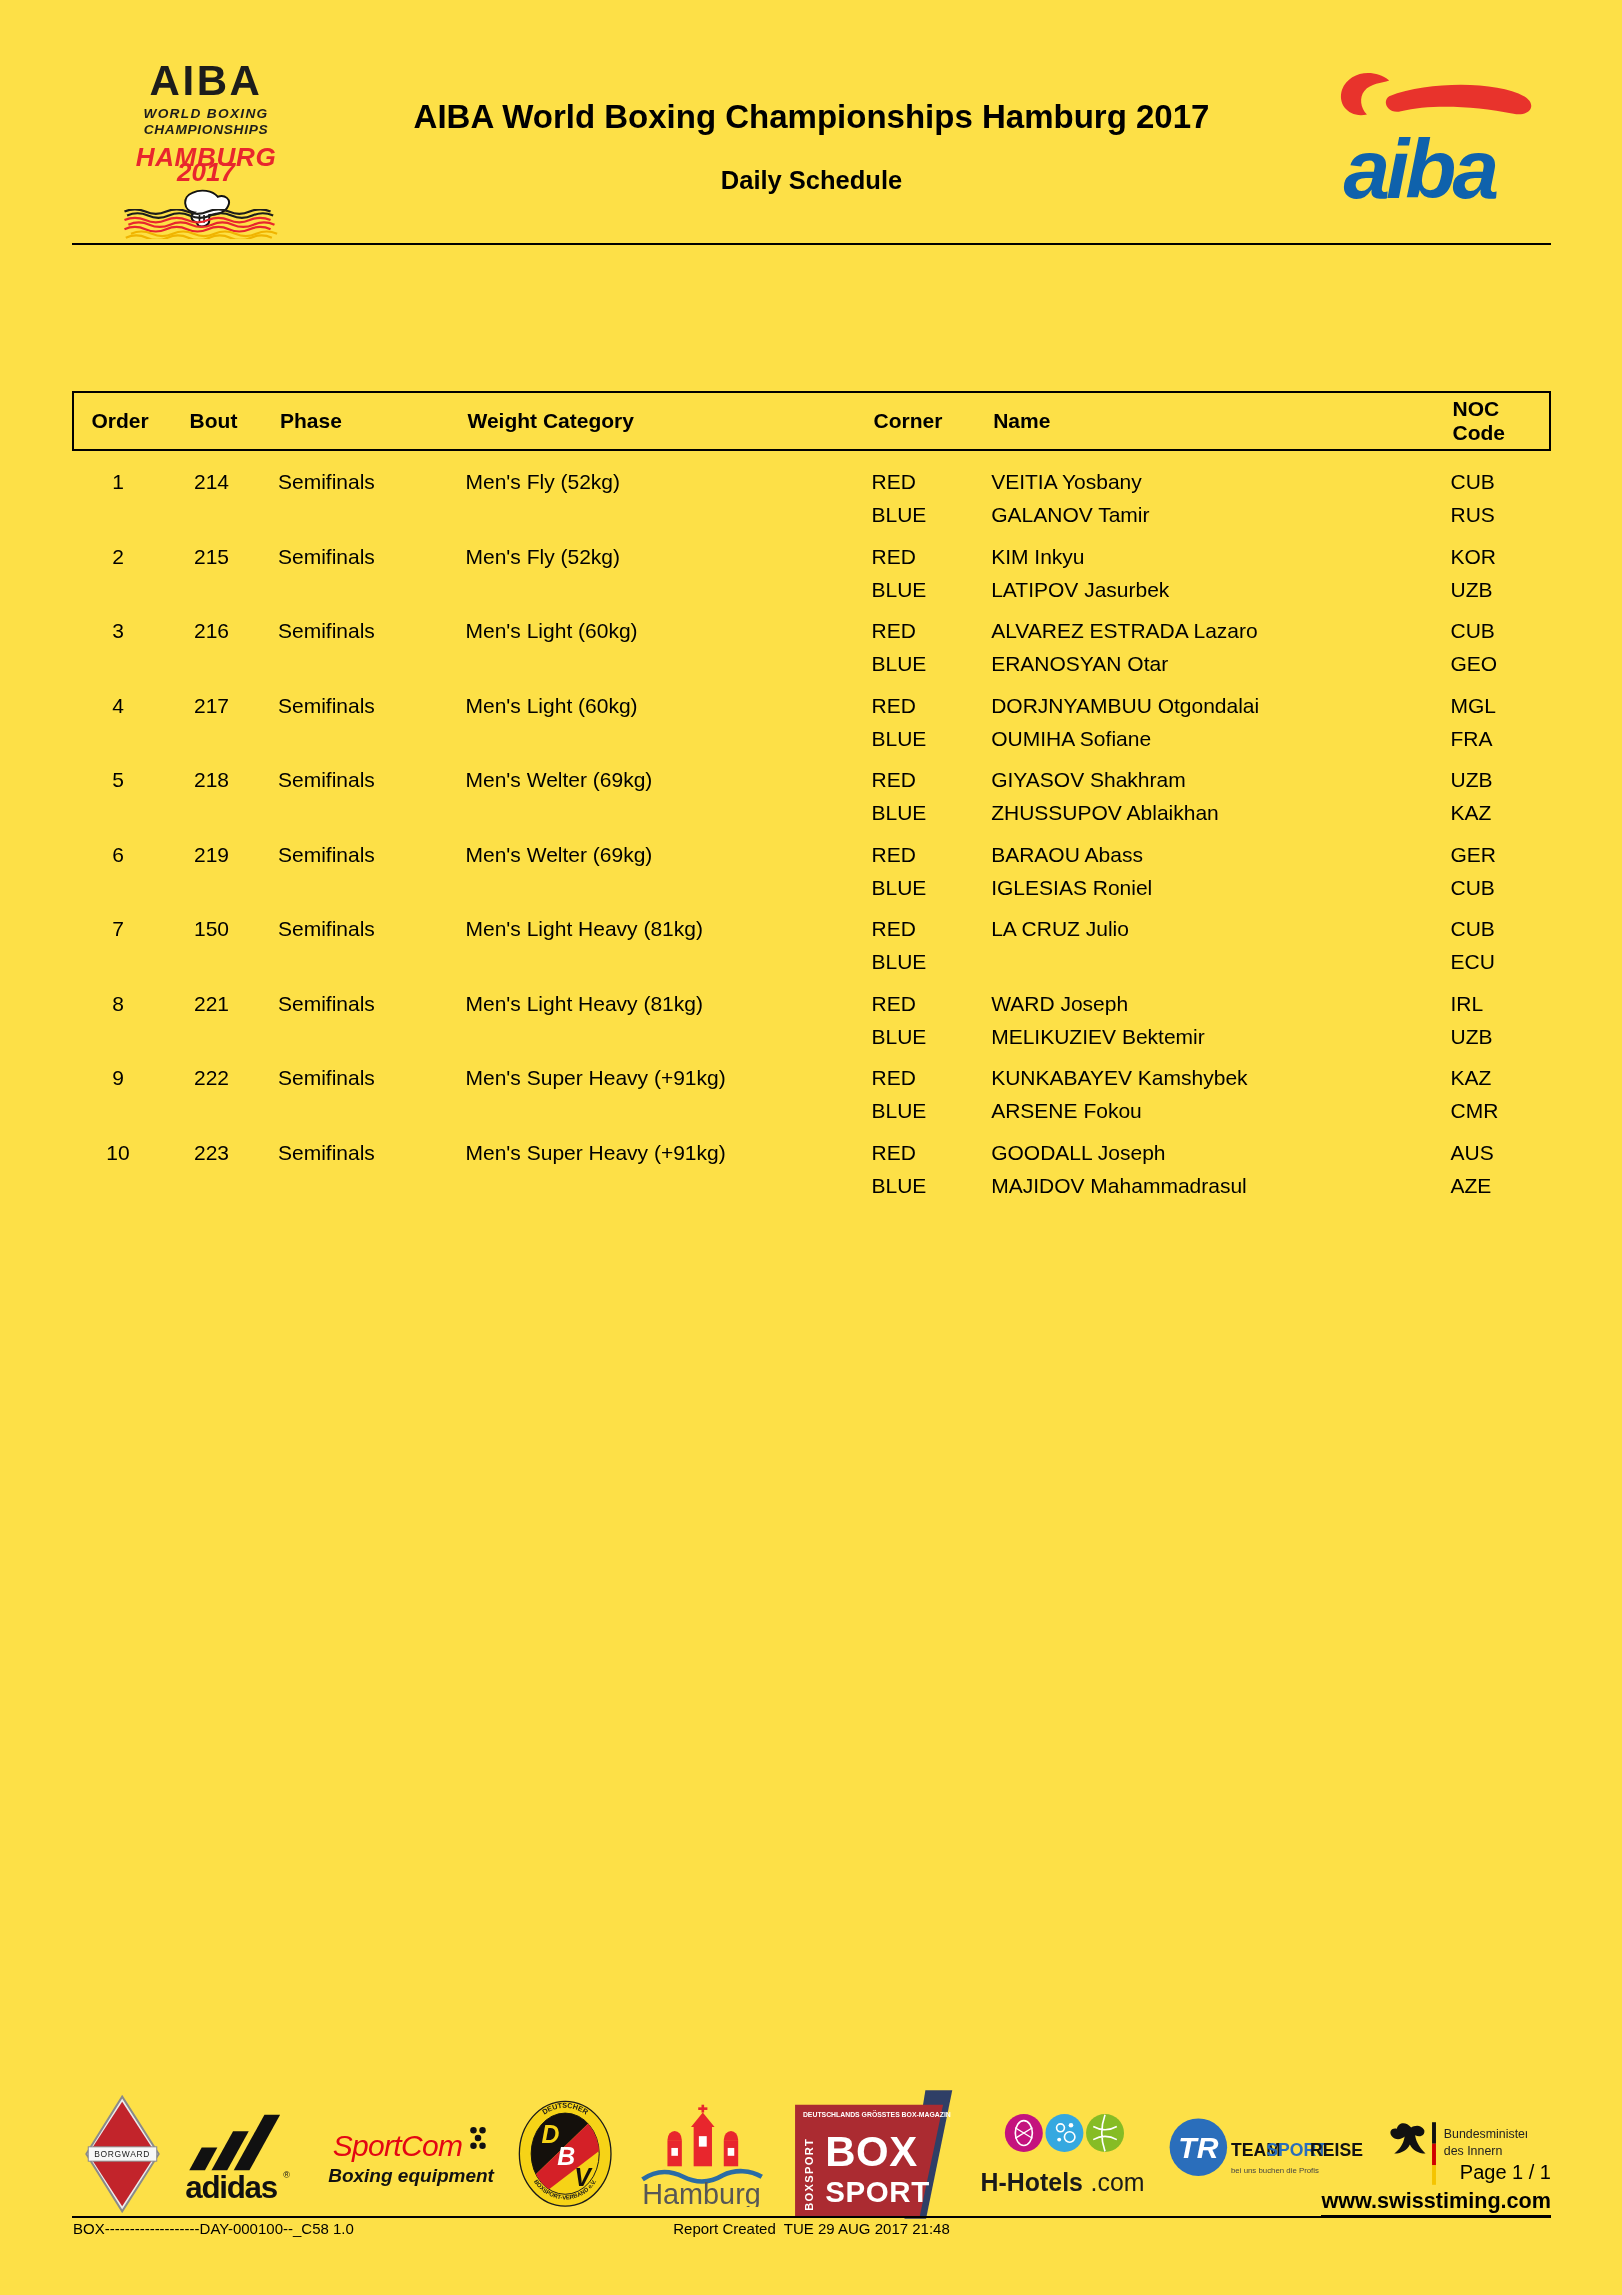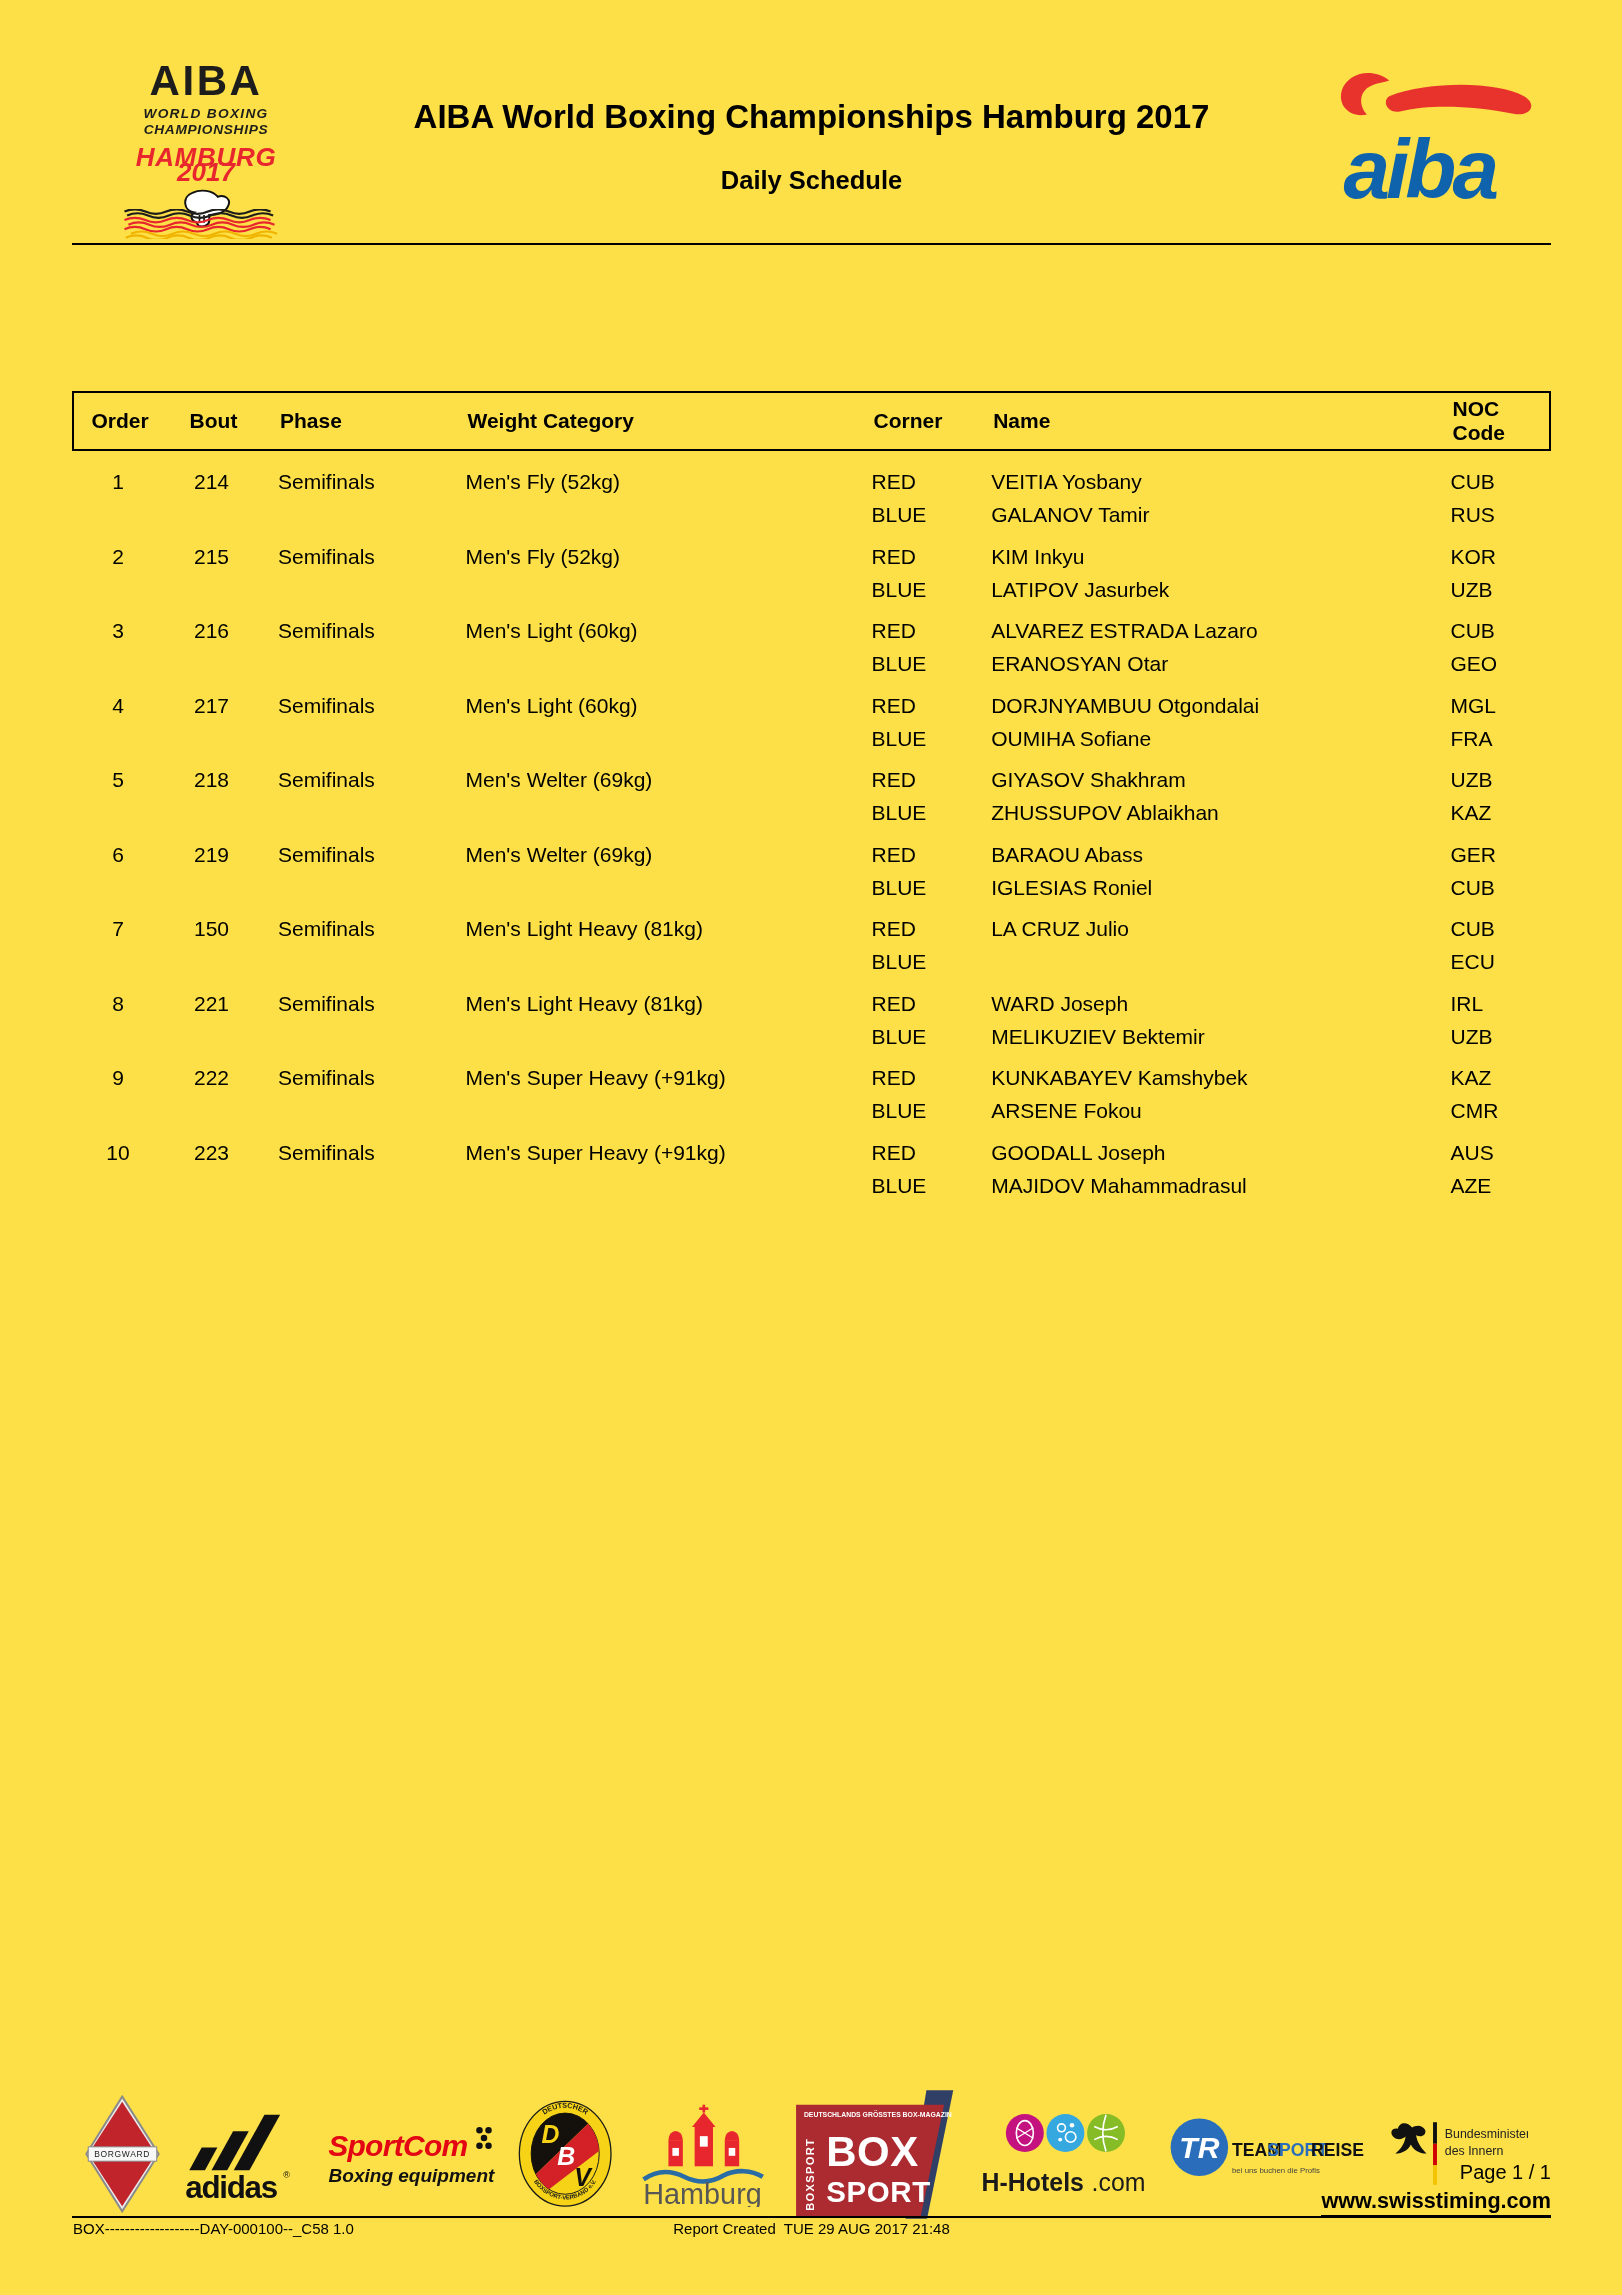--- a/index.html
+++ b/index.html
@@ -37,21 +37,21 @@
   .th-noc,.td-noc{padding-left:6.5px;}
   .th-noc{line-height:24px;}
   .table-body{padding-top:14.4px;}
   .bout-row{font-size:21px;line-height:33px;}
   .bout-row + .bout-row{margin-top:8.5px;}
   
   .sponsor-strip{position:absolute;left:85px;top:2091px;width:1276px;height:128px;
     display:flex;align-items:center;gap:23.6px;}
   .sponsor{flex:0 0 auto;}
   .sportcom-box{text-align:center;line-height:1;}
-  .sportcom-box .sc-main{font-size:30px;font-weight:700;font-style:italic;color:#e30613;letter-spacing:-0.7px;}
+  .sportcom-box .sc-main{font-size:30px;font-weight:400;font-style:italic;color:#e30613;letter-spacing:-0.7px;}
   .sportcom-box .sc-dots{display:inline-block;margin-left:5.2px;vertical-align:5.2px;}
   .sportcom-box .sc-tag{font-size:19px;font-weight:700;font-style:italic;color:#111;margin-top:5.2px;}
   
   .page-num{position:absolute;right:71px;top:2161px;font-size:20px;}
   .website{position:absolute;right:71px;top:2188px;font-size:21.6px;font-weight:bold;
     border-bottom:2.6px solid #000;padding-bottom:1.3px;}
   .bottom-rule{position:absolute;left:72px;top:2216px;width:1479px;border-top:2px solid #000;}
   .doc-code{position:absolute;left:73px;top:2220px;font-size:15px;white-space:pre;}
   .report-created{position:absolute;left:72px;top:2220px;width:1479px;text-align:center;
     font-size:15px;white-space:pre;}

